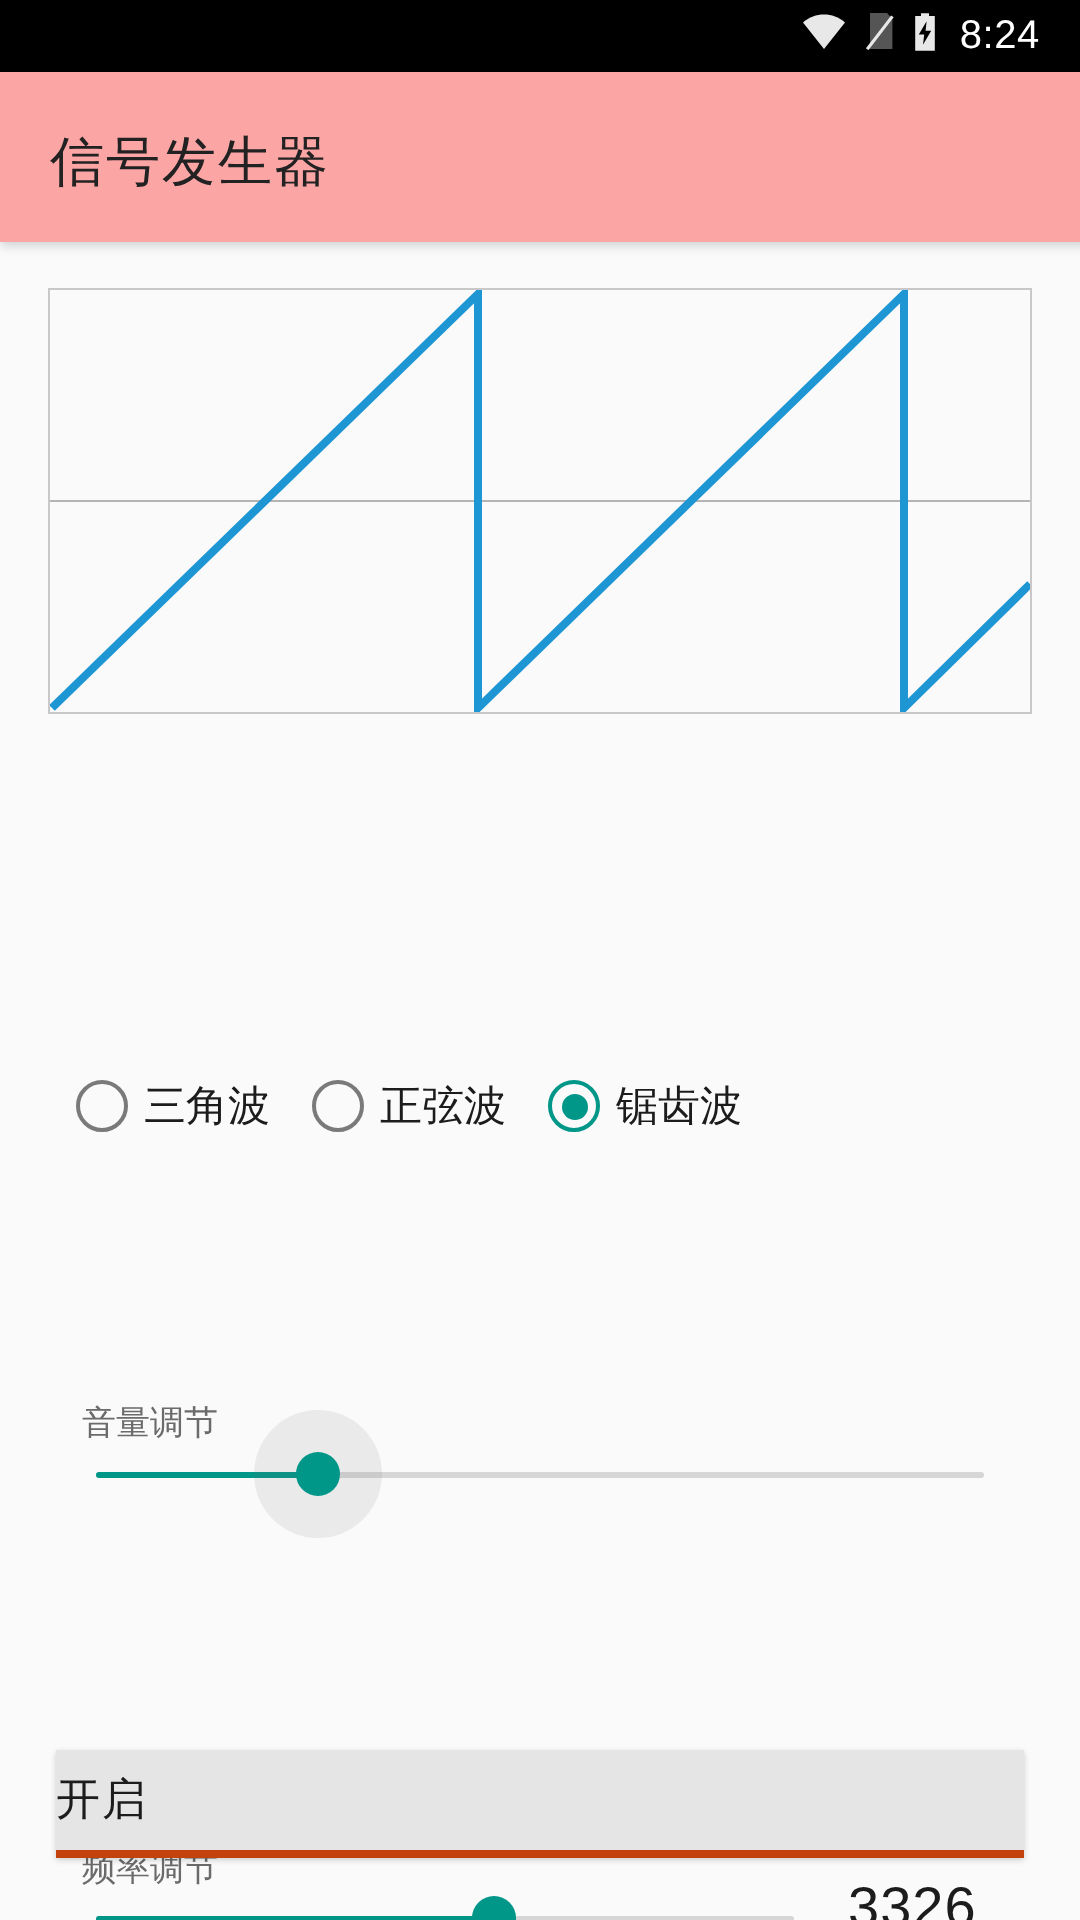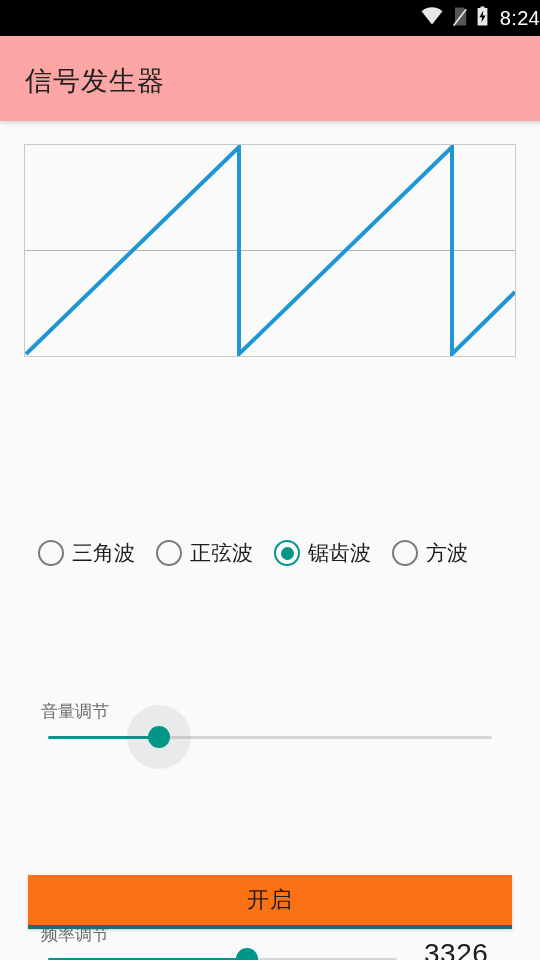--- a/index.html
+++ b/index.html
@@ -19,21 +19,21 @@
   
   .statusbar {
     position: absolute;
     top: 0; left: 0;
     width: 540px;
     height: 36px;
     background: #000000;
     display: flex;
     align-items: center;
     justify-content: flex-end;
-    padding-right: 0;
+    padding-right: 20px;
     box-sizing: border-box;
   }
   .status-icons {
     display: flex;
     align-items: center;
     gap: 9px;
   }
   .status-time {
     color: #ffffff;
     font-size: 20px;
@@ -210,26 +210,26 @@
     font-family: "Liberation Sans", sans-serif;
   }
 
   
   .main-button {
     position: absolute;
     left: 28px;
     top: 754px;
     width: 484px;
     height: 54px;
-    background: #f97316;
-    border-bottom: 4px solid #0f766e;
-    box-sizing: border-box;
-    display: flex;
-    align-items: center;
-    justify-content: center;
+    background: #e5e5e5;
+    border-bottom: 4px solid #c2410c;
+    box-sizing: border-box;
+    display: flex;
+    align-items: center;
+    justify-content: flex-start;
     box-shadow: 0 1px 3px rgba(0,0,0,0.18);
   }
   .main-button-label {
     font-size: 22px;
     color: #1c1c1c;
     letter-spacing: 1px;
     font-family: "DejaVu Sans", "Liberation Sans", sans-serif;
   }
 </style>
 </head>
@@ -281,24 +281,20 @@
     <div class="radio-item">
       <span class="radio-circle"></span>
       <span class="radio-label">正弦波</span>
     </div>
 
     <div class="radio-item checked">
       <span class="radio-circle"></span>
       <span class="radio-label">锯齿波</span>
     </div>
 
-    <div class="radio-item">
-      <span class="radio-circle"></span>
-      <span class="radio-label">方波</span>
-    </div>
   </div>
 
   <div class="section-label volume-label">音量调节</div>
   <div class="slider volume-slider">
     <div class="track-bg"></div>
     <div class="track-fill" id="vol-fill" style="width: 25%;"></div>
     <div class="thumb-halo" id="vol-halo" style="left: 25%;"></div>
     <div class="thumb" id="vol-thumb" style="left: 25%;"></div>
   </div>
 

